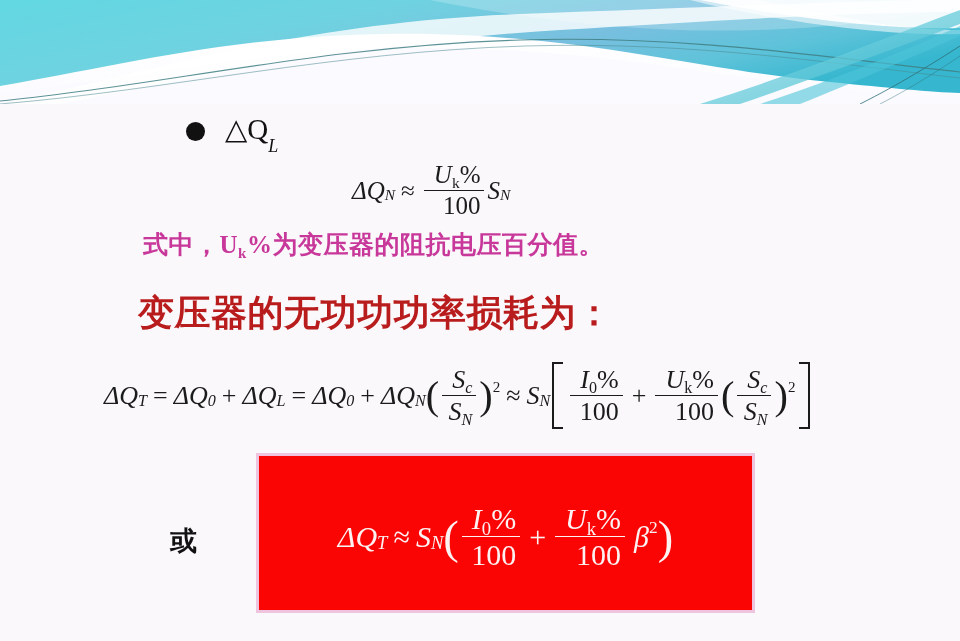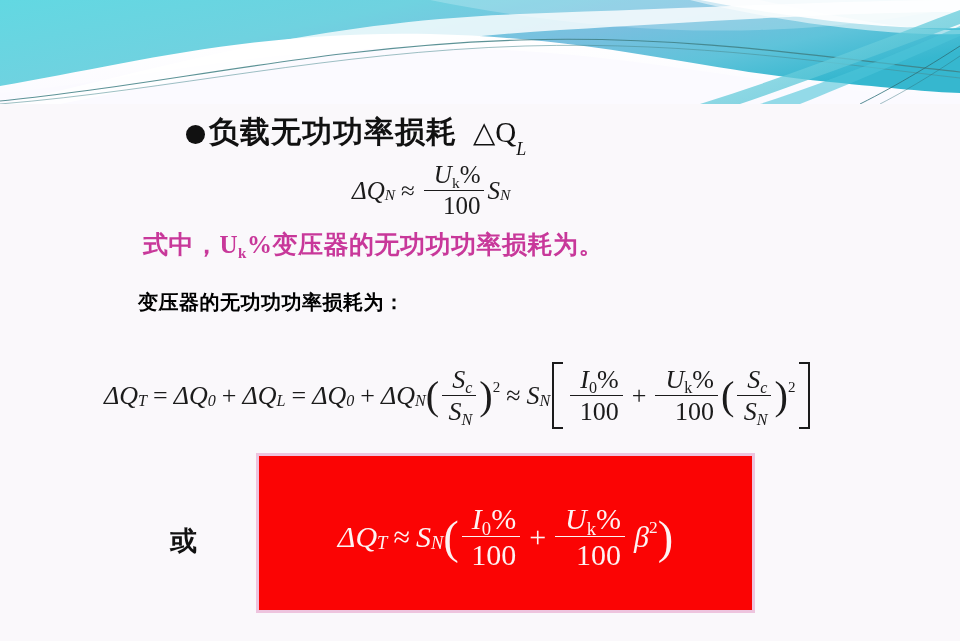--- a/index.html
+++ b/index.html
@@ -140,23 +140,23 @@
     font-size: 0.6em;
     top: 0.3em;
   }
 
   
   #black-note {
     position: absolute;
     left: 138px;
     top: 289px;
     font-family: "DejaVu Serif", "Liberation Serif", serif;
-    font-size: 20px;
+    font-size: 36px;
     font-weight: 700;
-    color: #000000;
+    color: #b91c1c;
     white-space: nowrap;
     letter-spacing: 0.5px;
   }
 
   
   #formula2 {
     position: absolute;
     left: 104px;
     top: 362px;
     font-size: 26px;
@@ -255,39 +255,38 @@
       <path d="M760,104 C840,78 910,48 960,26 L960,36 C915,56 850,84 800,104 Z" fill="#4fc5d8" opacity="0.6"></path>
       <path d="M860,104 C900,84 935,62 960,46" fill="none" stroke="#2d6f78" stroke-width="1" opacity="0.8"></path>
       <path d="M880,104 C915,86 945,66 960,56" fill="none" stroke="#2d6f78" stroke-width="0.8" opacity="0.55"></path>
 
       <path d="M430,0 C520,18 640,34 760,30 C850,27 920,16 960,6 L960,0 Z" fill="#ffffff" opacity="0.22"></path>
     </svg>
   </div>
 
   <div class="title-line">
     <span class="bullet-dot"></span>
-    <span class="title-cn">负载无功功率损耗</span>
     <span class="title-sym"><span>△</span><span>Q</span><span class="sub">L</span></span>
   </div>
 
   <div id="formula1" class="math">
     <span class="it">Δ</span>
       <span class="it">Q</span>
       <span class="sub">N</span>
     <span class="op">≈</span>
     <span class="frac">
       <span class="num"><span class="it">U</span><span class="subu">k</span><span>%</span></span>
       <span class="den">100</span>
     </span>
     <span class="it">S</span>
       <span class="sub">N</span>
   </div>
 
   <div id="pink-note">
-    <span>式中，</span><span class="uk"><span>U</span><span class="subu">k</span><span>%</span></span><span>变压器的无功功功率损耗为。</span>
+    <span>式中，</span><span class="uk"><span>U</span><span class="subu">k</span><span>%</span></span><span>为变压器的阻抗电压百分值。</span>
   </div>
 
   <div id="black-note">变压器的无功功功率损耗为：</div>
 
   <div id="formula2" class="math">
 
     <span class="it">Δ</span>
       <span class="it">Q</span>
       <span class="sub">T</span>
     <span class="op">=</span>

